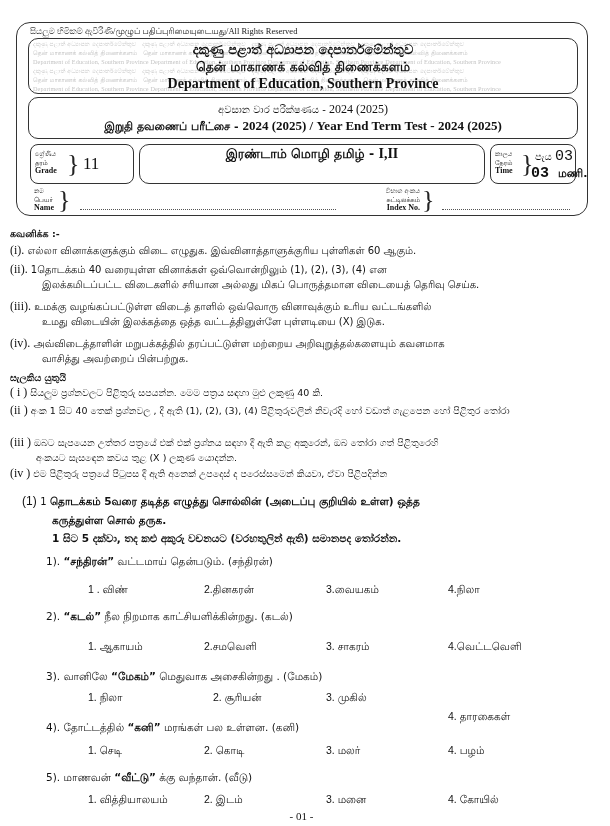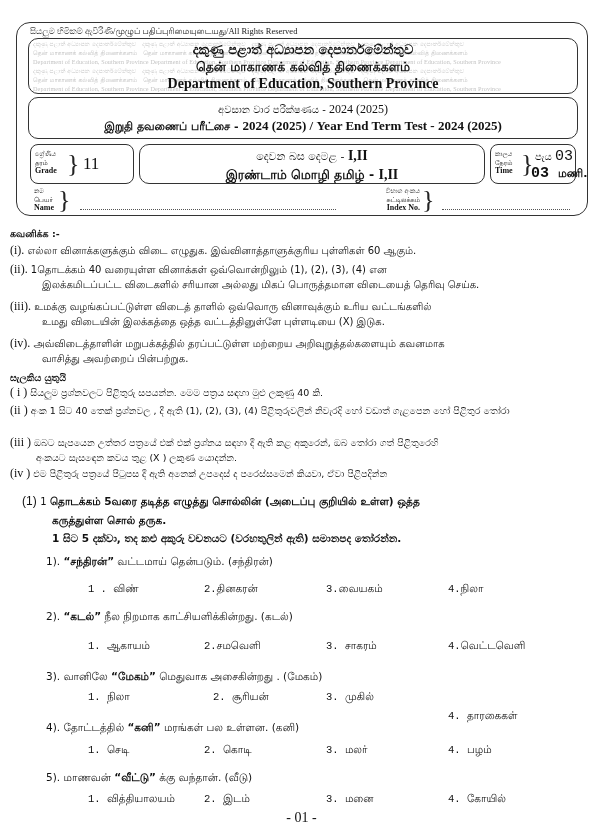--- a/index.html
+++ b/index.html
@@ -75,22 +75,22 @@
     .inst .cont { display: block; padding-left: 32px; }
     .inst-si { position: absolute; left: 10px; font-size: 9.5px; line-height: 15px; font-family: "DejaVu Sans", sans-serif; white-space: nowrap; }
     .inst-si .rn { font-family: "Liberation Serif", serif; font-size: 12px; }
     .inst-si .cont { display: block; padding-left: 26px; }
 
     
     .q-intro { position: absolute; left: 22px; font-family: "DejaVu Sans", sans-serif; font-weight: bold; font-size: 10.5px; line-height: 18px; white-space: nowrap; }
     .q-intro .num { font-weight: normal; font-family: "Liberation Sans", sans-serif; font-size: 12px; }
     .q-line { position: absolute; left: 46px; font-family: "DejaVu Sans", sans-serif; font-size: 10.5px; white-space: nowrap; }
     .q-line b { font-weight: bold; }
-    .opt { position: absolute; font-family: Liberation Mono, monospace; font-size: 10.5px; white-space: nowrap; }
-    .footer { position: absolute; left: 0; right: 7px; top: 800px; text-align: center; font-family: "Liberation Serif", serif; font-size: 14px; }
+    .opt { position: absolute; font-family: Liberation Sans, sans-serif; font-size: 10.5px; white-space: nowrap; }
+    .footer { position: absolute; left: 0; right: 7px; top: 800px; text-align: center; font-family: "Liberation Serif", serif; font-size: 11px; }
   </style>
 </head>
 <body>
 
 <div class="outer-frame"></div>
 <div class="rights">සියලුම හිමිකම් ඇවිරිණි/முழுப் பதிப்புரிமையுடையது/All Rights Reserved</div>
 
 <div class="dept-box">
   <div class="wm-row si" style="top:1px"><span>දකුණු පළාත් අධ්‍යාපන දෙපාර්තමේන්තුව</span> &nbsp; <span>දකුණු පළාත් අධ්‍යාපන දෙපාර්තමේන්තුව</span> &nbsp; <span>දකුණු පළාත් අධ්‍යාපන දෙපාර්තමේන්තුව</span> &nbsp; <span>දකුණු පළාත් අධ්‍යාපන දෙපාර්තමේන්තුව</span></div>
   <div class="wm-row si" style="top:10px"><span>தென் மாகாணக் கல்வித் திணைக்களம்</span> &nbsp; <span>தென் மாகாணக் கல்வித் திணைக்களம்</span> &nbsp; <span>தென் மாகாணக் கல்வித் திணைக்களம்</span> &nbsp; <span>தென் மாகாணக் கல்வித் திணைக்களம்</span></div>
@@ -118,21 +118,20 @@
   <div class="lbl3" style="left:4px; top:5px;">
     <div>ශ්‍රේණිය</div>
     <div>தரம்</div>
     <div class="en">Grade</div>
   </div>
   <div class="brace" style="left:36px; top:6px;">}</div>
   <div class="grade-val">11</div>
 </div>
 
 <div class="subject-box">
-  <div class="subj-si"><span>දෙවන බස දෙමළ - </span><b>I,II</b></div>
   <div class="subj-ta"><span>இரண்டாம் மொழி தமிழ் - </span><b>I,II</b></div>
 </div>
 
 <div class="time-box">
   <div class="lbl3" style="left:4px; top:5px;">
     <div>කාලය</div>
     <div>நேரம்</div>
     <div class="en">Time</div>
   </div>
   <div class="brace" style="left:30px; top:6px;">}</div>

